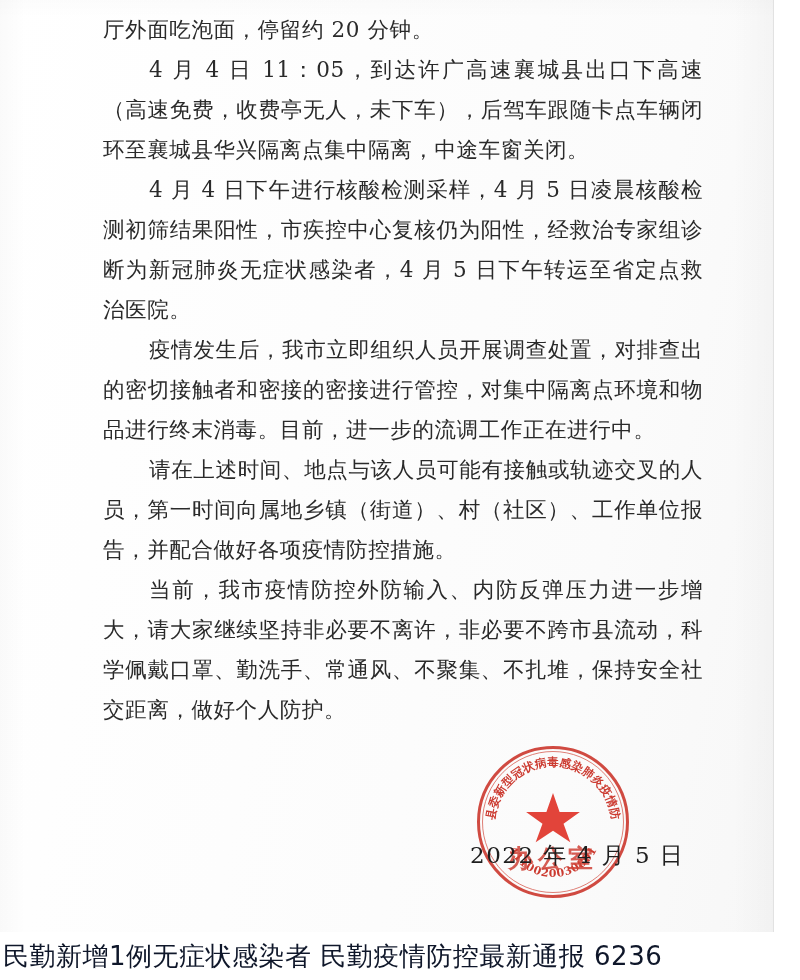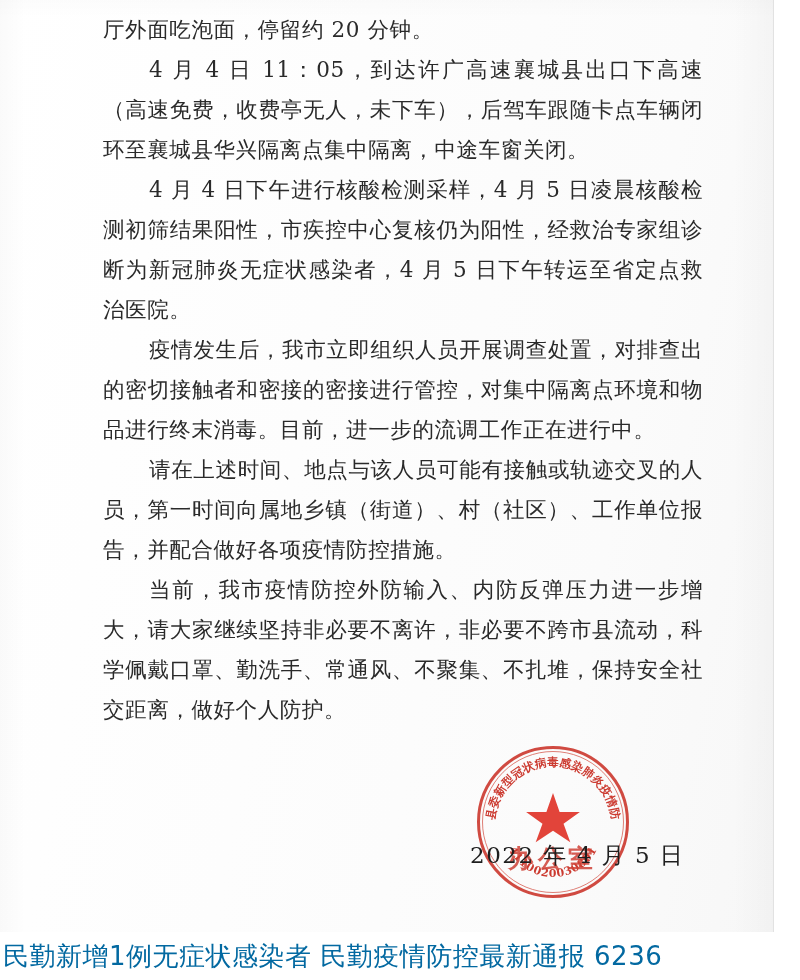--- a/index.html
+++ b/index.html
@@ -146,21 +146,21 @@
     top: 932px;
     width: 800px;
     height: 48px;
     background: #ffffff;
     display: flex;
     align-items: center;
   }
   #caption-text {
     font-family: "DejaVu Sans", "Liberation Sans", sans-serif;
     font-size: 26px;
-    color: #0369a1;
+    color: #0f172a;
     letter-spacing: 0.5px;
     padding-left: 3px;
     white-space: nowrap;
   }
 </style>
 </head>
 <body>
 
 <div id="page-sheet">
 

